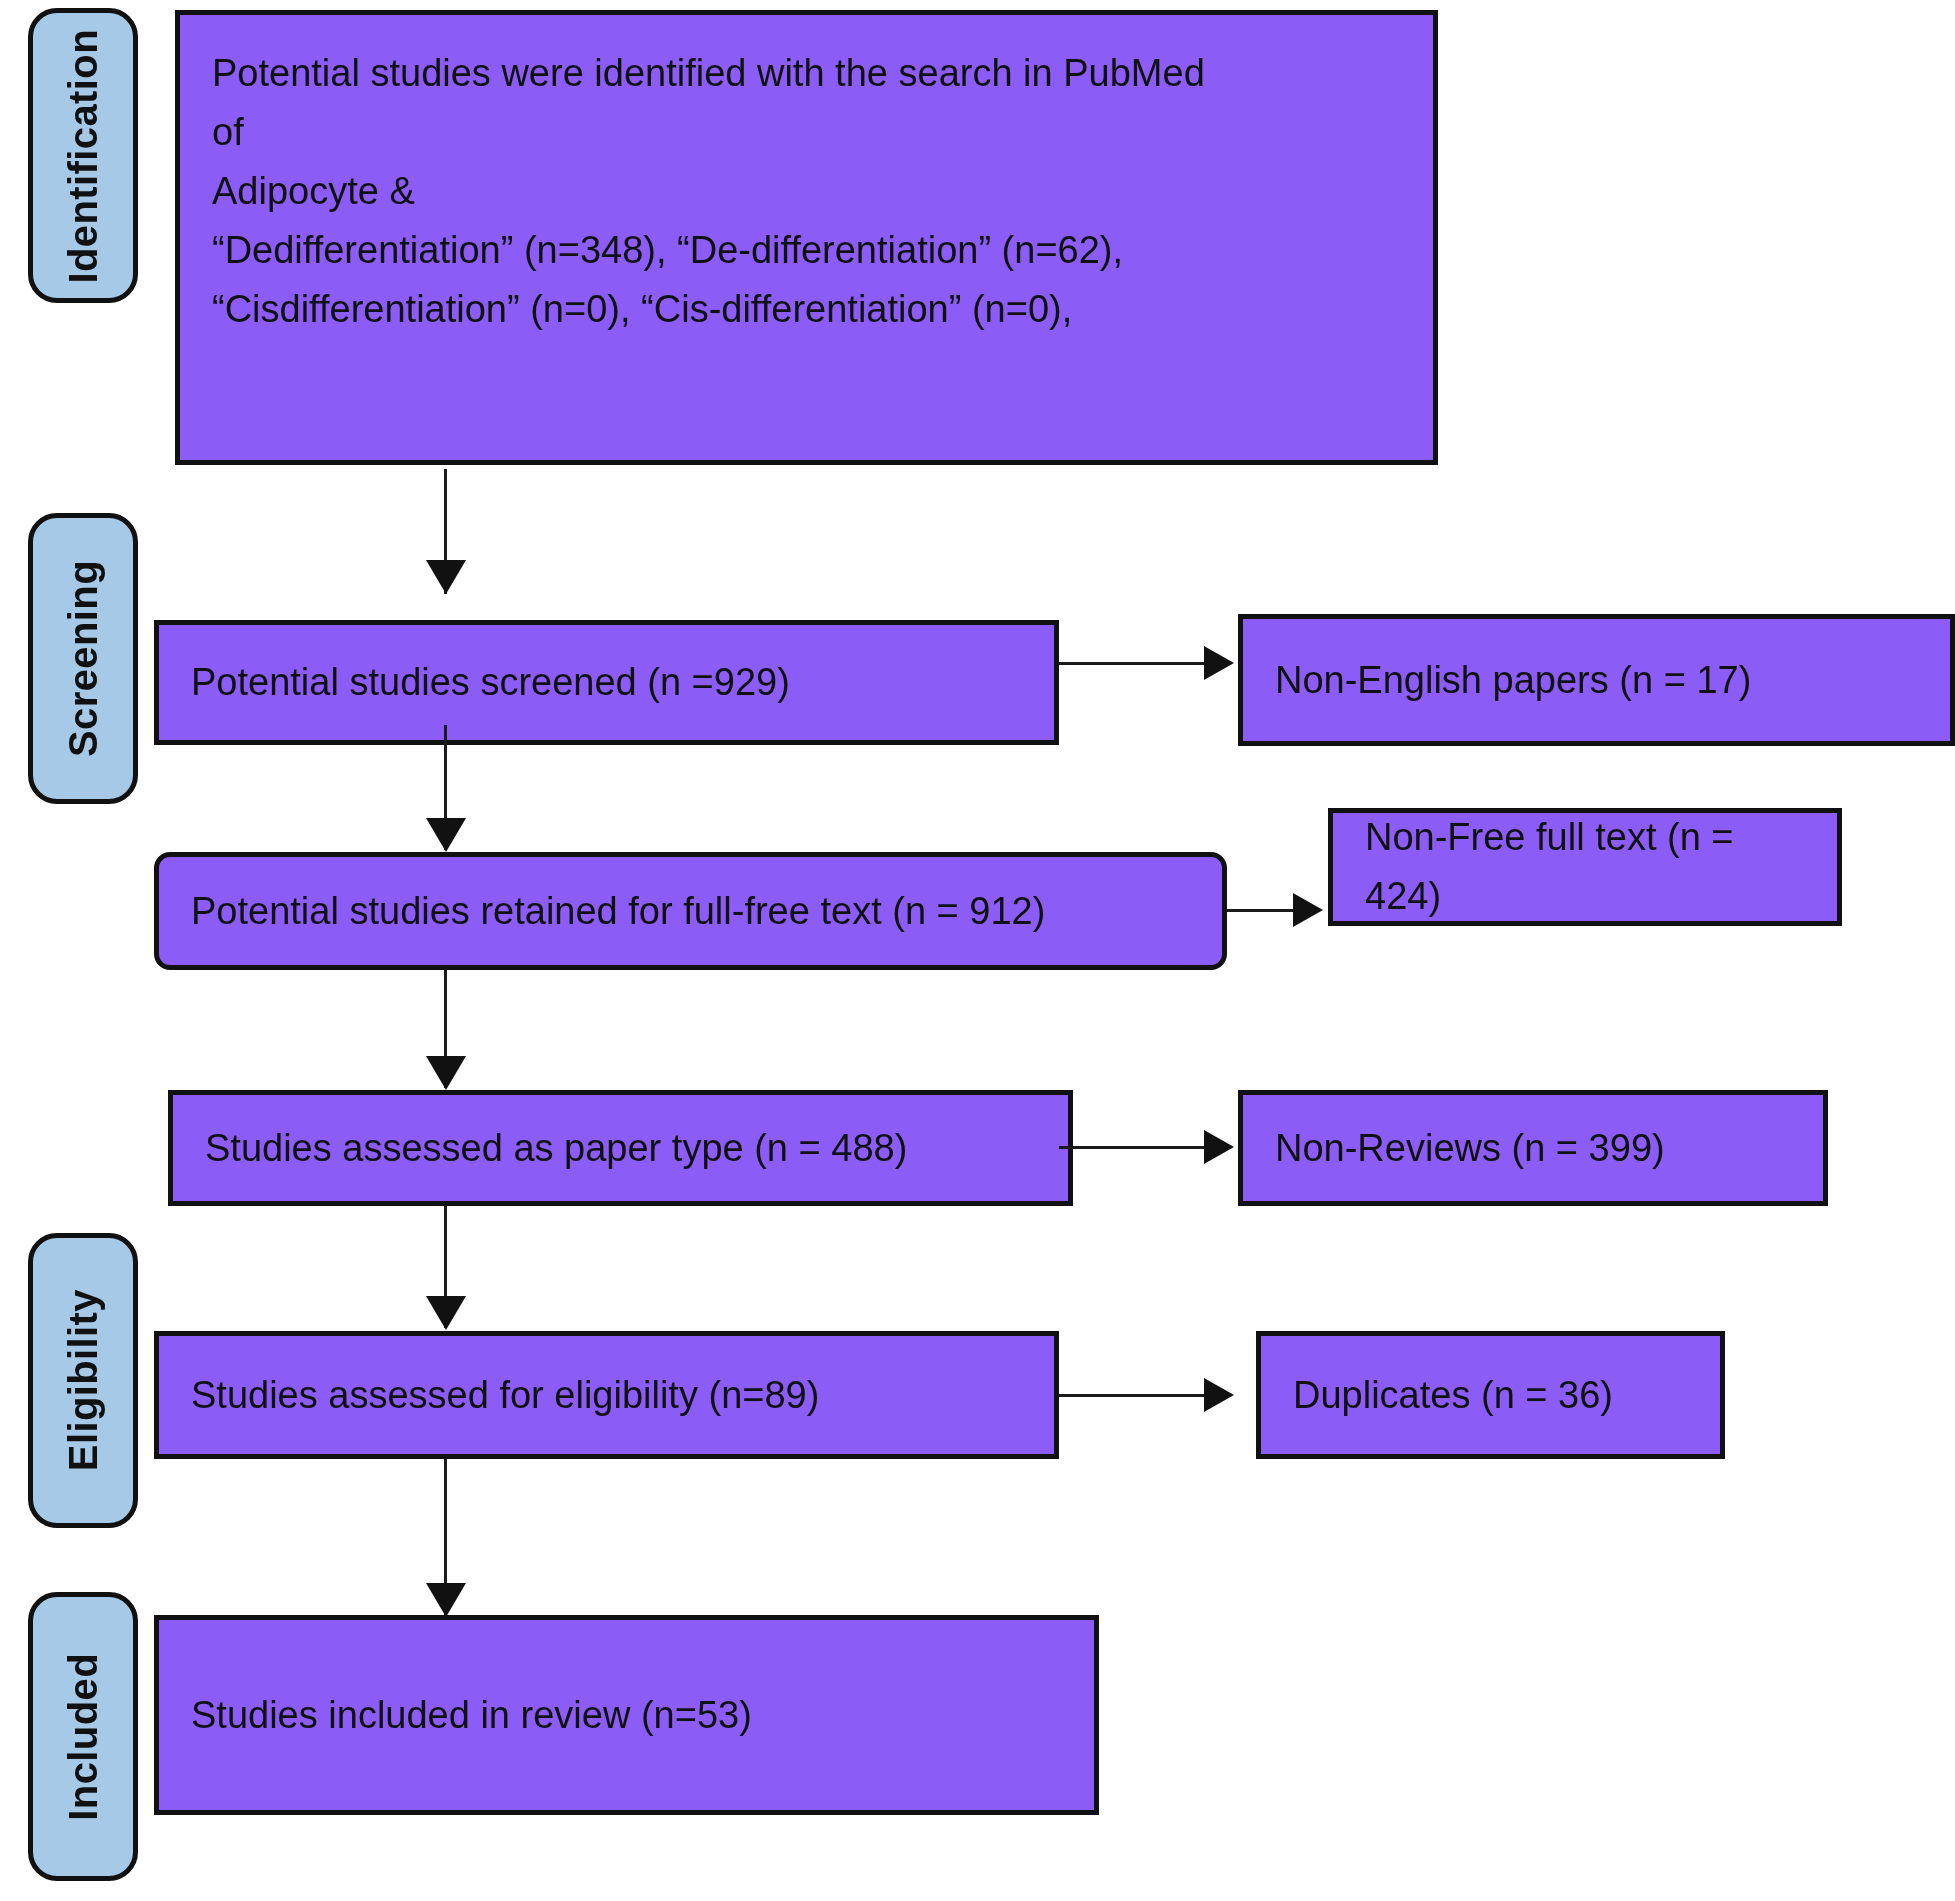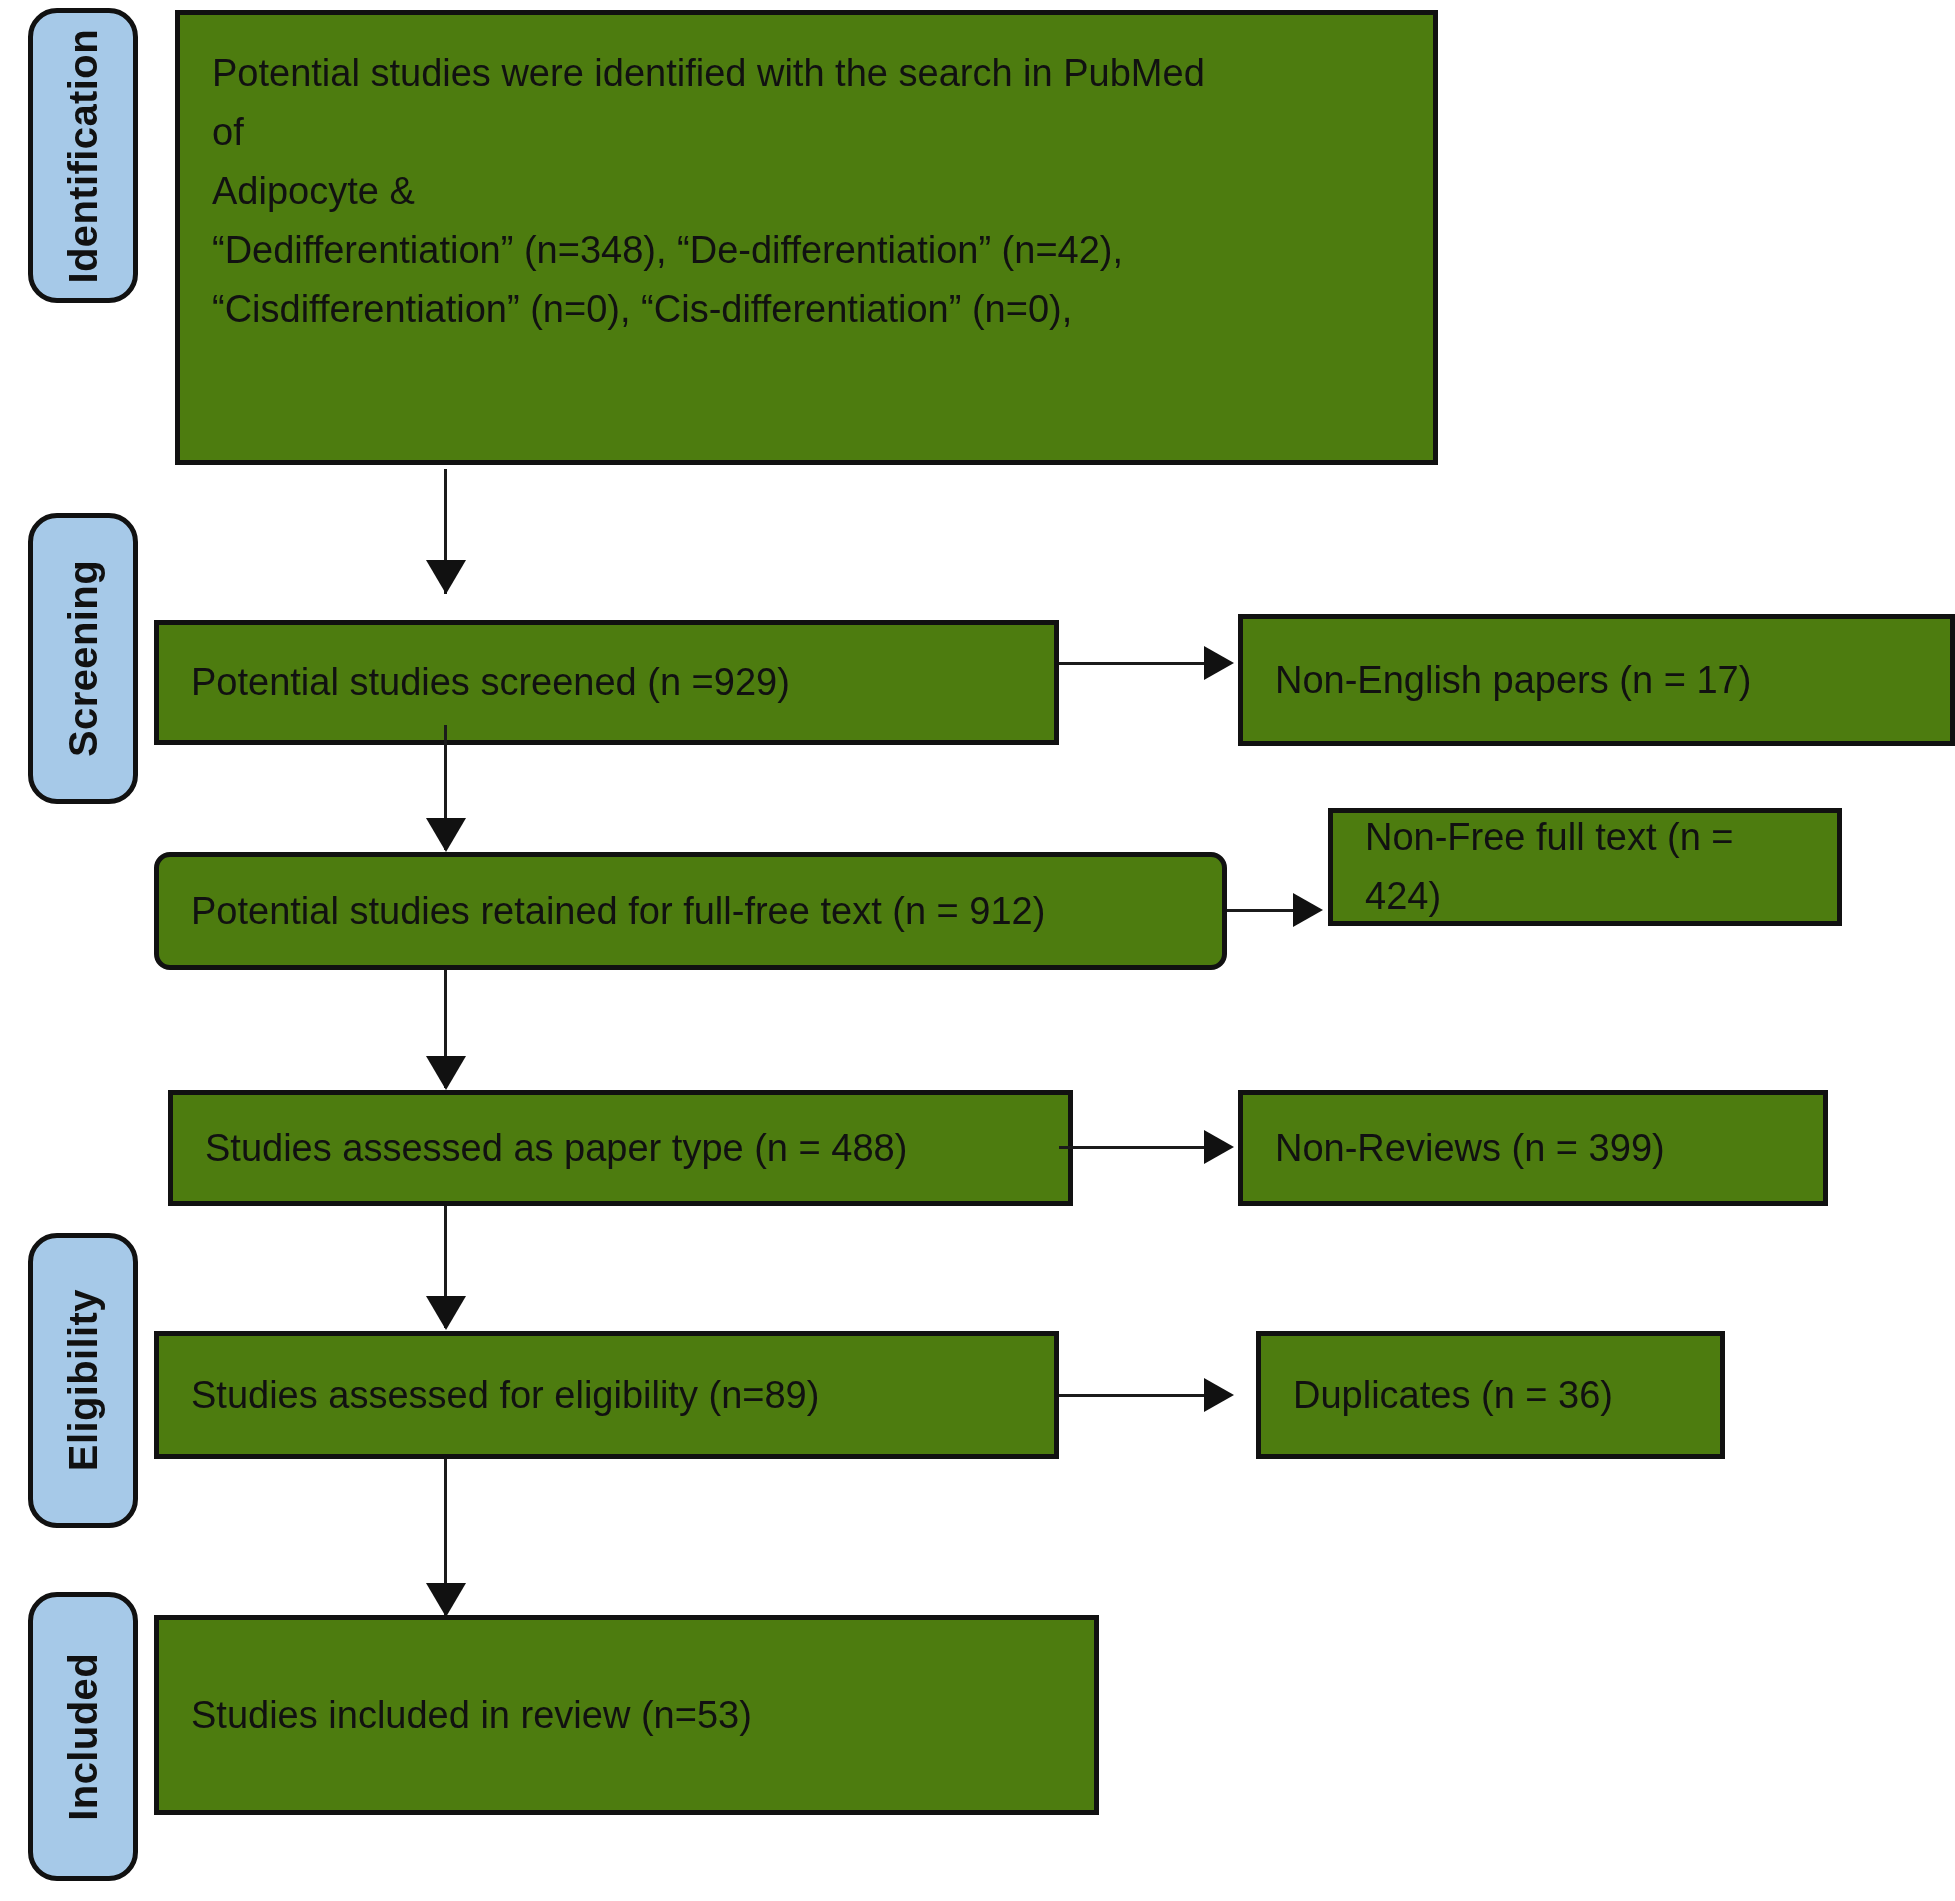--- a/index.html
+++ b/index.html
@@ -36,21 +36,21 @@
     font-size: 40px;
     letter-spacing: 0.4px;
     color: #111111;
     white-space: nowrap;
     line-height: 1;
   }
 
   
   .flow-box {
     position: absolute;
-    background: #4d7c0f;
+    background: #8b5cf6;
     border: 5px solid #111111;
     box-sizing: border-box;
     display: flex;
     align-items: center;
   }
   .flow-box-text {
     font-size: 38px;
     color: #111111;
     padding-left: 32px;
     padding-right: 18.6px;
@@ -114,21 +114,21 @@
 
   <div class="stage-pill" style="left:28px; top:1592px; width:110px; height:289px;">
     <span class="stage-pill-label">Included</span>
   </div>
 
   <div class="flow-box multiline" style="left:175px; top:10px; width:1263px; height:455px;">
     <div class="flow-box-text">
       <span class="tline">Potential studies were identified with the search in PubMed</span>
       <span class="tline">of</span>
       <span class="tline">Adipocyte &amp;</span>
-      <span class="tline">“Dedifferentiation” (n=348), “De-differentiation” (n=42),</span>
+      <span class="tline">“Dedifferentiation” (n=348), “De-differentiation” (n=62),</span>
       <span class="tline">“Cisdifferentiation” (n=0), “Cis-differentiation” (n=0),</span>
     </div>
   </div>
 
   <div class="v-line" style="left:444px; top:469px; height:125px;"></div>
   <div class="v-head" style="left:426px; top:560px;"></div>
 
   <div class="flow-box" style="left:154px; top:600px; width:905px; height:125px;margin-top:20px;">
     <span class="flow-box-text">Potential studies screened (n =929)</span>
   </div>

